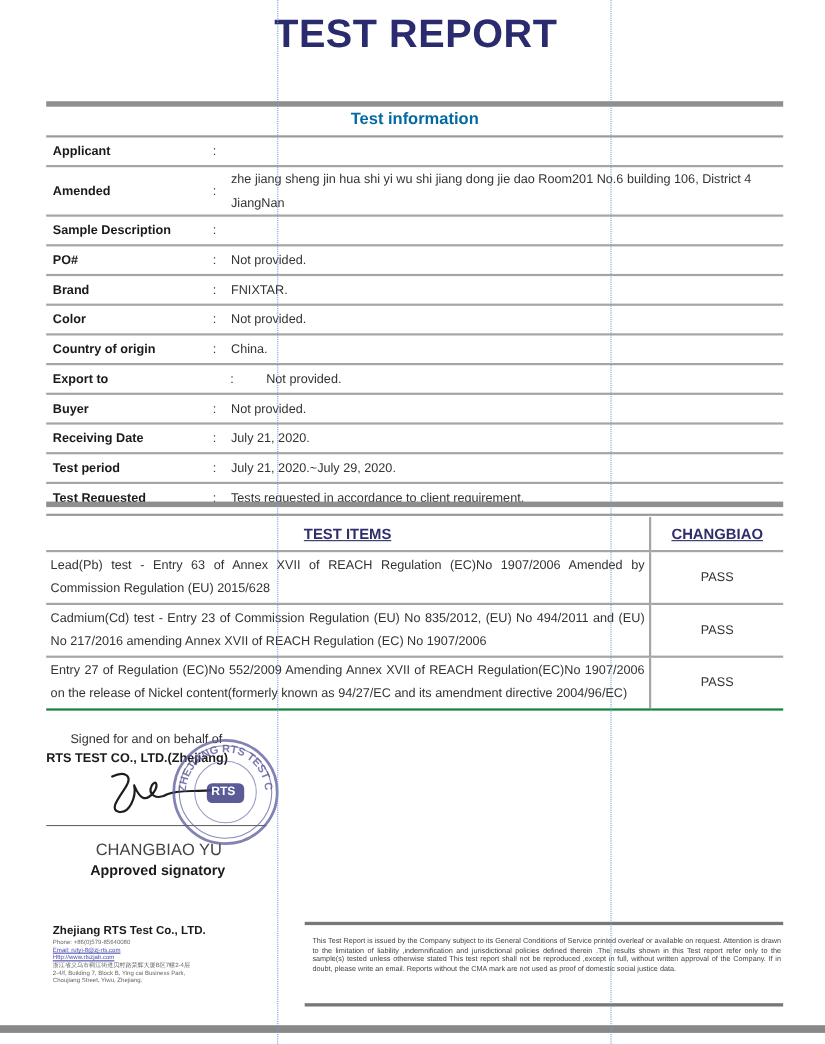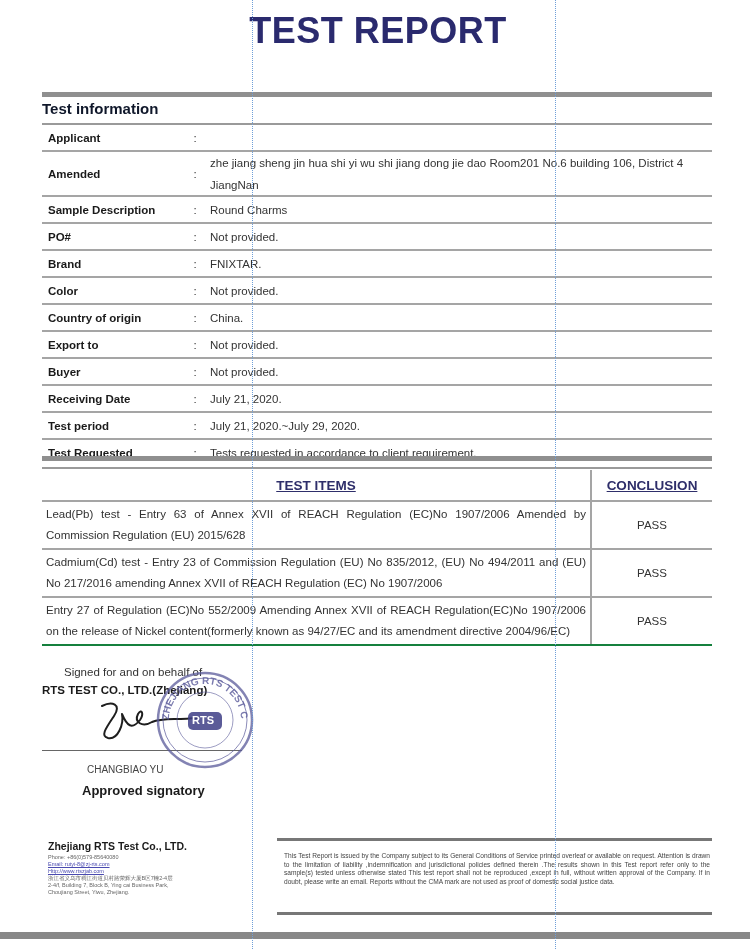--- a/index.html
+++ b/index.html
@@ -3,38 +3,38 @@
 <meta charset="utf-8">
 <style>
   html, body { margin:0; padding:0; }
   body { width:750px; height:949px; background:#ffffff; position:relative; overflow:hidden;
          font-family:"Liberation Sans", sans-serif; color:#222; }
   .guide { position:absolute; top:0; bottom:0; width:0; border-left:1px dotted #6f9fd8; z-index:5; }
   .title { position:absolute; left:0; width:750px; top:10px; text-align:center;
            font-size:36px; font-weight:bold; color:#2a2a6e; letter-spacing:0.5px; transform:translateX(3px); }
   .hbar-thick { position:absolute; height:5px; background:#8f8f8f; }
   .hbar-thin { position:absolute; height:2px; background:#9a9a9a; }
-  .sect-title { position:absolute; left:42px; width:670px; top:100px; text-align:left;
-                font-size:15px; font-weight:bold; color:#0f172a; }
+  .sect-title { position:absolute; left:42px; width:670px; top:100px; text-align:center;
+                font-size:15px; font-weight:bold; color:#0369a1; }
   .info { position:absolute; left:42px; width:670px; top:125px; }
   .info-row { display:flex; align-items:center; border-bottom:2px solid #a5a5a5; font-size:11.5px; }
   .info-row .lbl { width:132px; padding-left:6px; font-weight:bold; color:#1a1a1a; }
   .info-row .colon { width:30px; text-align:center; color:#333; }
   .info-row .val { flex:1; color:#333; line-height:22px; padding-left:0; }
   .items { position:absolute; left:42px; width:670px; top:470px; border-collapse:collapse; font-size:11.5px; color:#333; }
   .items th { font-weight:bold; text-decoration:underline; color:#2e2e6a; font-size:13.5px; height:28px; }
   .items td { border-top:2px solid #a5a5a5; line-height:21px; padding:2px 4px; }
   .items tr:last-child td { border-bottom:2px solid #15803d; }
   .items .concl { border-left:2px solid #a5a5a5; width:112px; text-align:center; font-weight:normal; }
   .items td.desc { text-align:justify; text-align-last:left; }
   .sig-area { position:absolute; left:42px; top:666px; width:240px; }
   .signed { position:absolute; left:22px; top:0; font-size:11.5px; color:#333; }
   .company { position:absolute; left:0; top:18px; font-size:11.5px; font-weight:bold; color:#1a1a1a; white-space:nowrap; }
   .sigline { position:absolute; left:0; top:84px; width:200px; border-top:1.5px solid #666; }
-  .signame { position:absolute; left:45px; top:98px; font-size:10px; color:#444; }
+  .signame { position:absolute; left:45px; top:98px; font-size:15px; color:#444; }
   .approved { position:absolute; left:40px; top:117px; font-size:13px; font-weight:bold; color:#1a1a1a; }
   .stamp { position:absolute; left:155px; top:670px; width:100px; height:100px; }
   .footer-co { position:absolute; left:48px; top:840px; font-size:10.5px; font-weight:bold; color:#1a1a1a; }
   .footer-lines { position:absolute; left:48px; top:854px; font-size:5.5px; line-height:7px; color:#666; }
   .footer-lines .link { color:#4a4ab0; text-decoration:underline; }
   .disclaimer { position:absolute; left:284px; top:852px; width:426px; font-size:6.6px; line-height:8.6px;
                 color:#444; text-align:justify; }
 </style>
 </head>
 <body>
@@ -54,21 +54,20 @@
     <span class="colon">:</span>
   </div>
   <div class="info-row" style="height:43px;">
     <span class="lbl">Amended</span>
     <span class="colon">:</span>
     <span class="val">zhe jiang sheng jin hua shi yi wu shi jiang dong jie dao Room201 No.6 building 106, District 4 JiangNan</span>
   </div>
   <div class="info-row" style="height:25px;">
     <span class="lbl">Sample Description</span>
     <span class="colon">:</span>
-    <span class="val">Round Charms</span>
   </div>
   <div class="info-row" style="height:25px;">
     <span class="lbl">PO#</span>
     <span class="colon">:</span>
     <span class="val">Not provided.</span>
   </div>
   <div class="info-row" style="height:25px;">
     <span class="lbl">Brand</span>
     <span class="colon">:</span>
     <span class="val">FNIXTAR.</span>
@@ -76,21 +75,21 @@
   <div class="info-row" style="height:25px;">
     <span class="lbl">Color</span>
     <span class="colon">:</span>
     <span class="val">Not provided.</span>
   </div>
   <div class="info-row" style="height:25px;">
     <span class="lbl">Country of origin</span>
     <span class="colon">:</span>
     <span class="val">China.</span>
   </div>
-  <div class="info-row" style="height:25px;">
+  <div class="info-row" style="height:25px;gap:16px;">
     <span class="lbl">Export to</span>
     <span class="colon">:</span>
     <span class="val">Not provided.</span>
   </div>
   <div class="info-row" style="height:25px;">
     <span class="lbl">Buyer</span>
     <span class="colon">:</span>
     <span class="val">Not provided.</span>
   </div>
   <div class="info-row" style="height:25px;">
@@ -110,21 +109,21 @@
   </div>
 </div>
 
 <div class="hbar-thick" style="left:42px;width:670px;top:456px;"></div>
 <div class="hbar-thin" style="left:42px;width:670px;top:467px;"></div>
 
 <table class="items">
   <thead>
     <tr>
       <th>TEST ITEMS</th>
-      <th class="concl" style="font-weight:bold;">CONCLUSION</th>
+      <th class="concl" style="font-weight:bold;">CHANGBIAO</th>
     </tr>
   </thead>
   <tbody>
     <tr>
       <td class="desc">Lead(Pb) test - Entry 63 of Annex XVII of REACH Regulation (EC)No 1907/2006 Amended by Commission Regulation (EU) 2015/628</td>
       <td class="concl">PASS</td>
     </tr>
     <tr>
       <td class="desc">Cadmium(Cd) test - Entry 23 of Commission Regulation (EU) No 835/2012, (EU) No 494/2011 and (EU) No 217/2016 amending Annex XVII of REACH Regulation (EC) No 1907/2006</td>
       <td class="concl">PASS</td>

